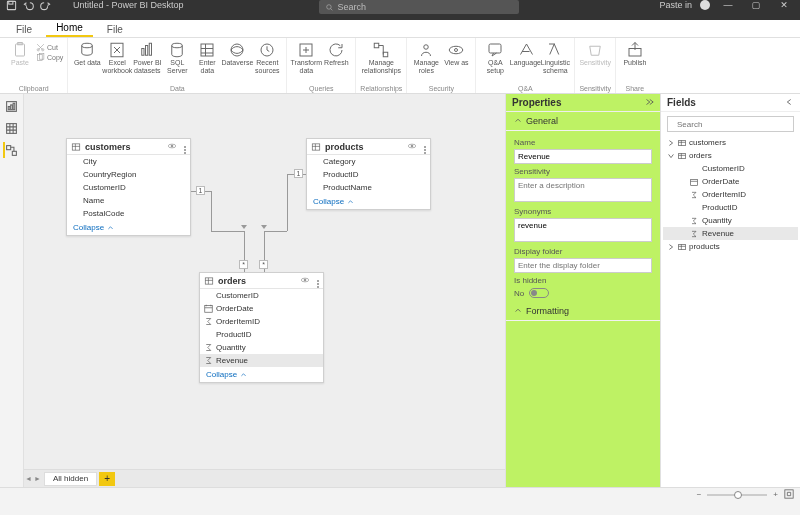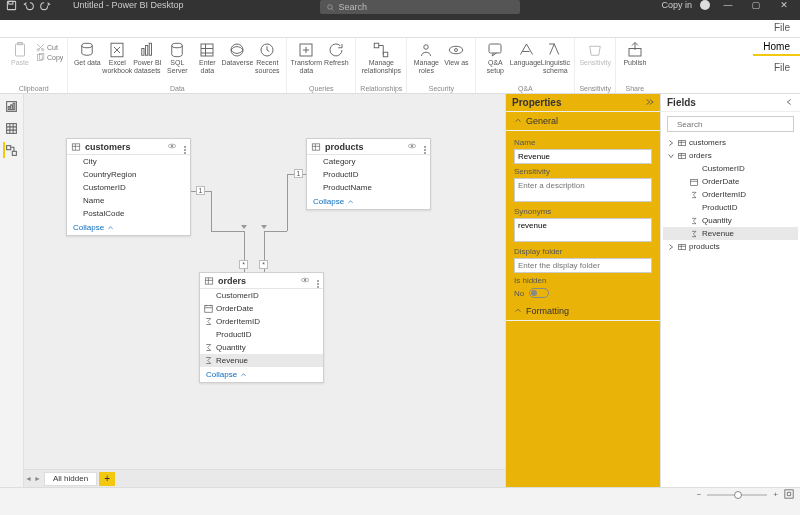--- a/index.html
+++ b/index.html
@@ -9,21 +9,21 @@
   .titlebar .qat{display:flex;align-items:center;gap:6px;padding:0 6px;}
   .titlebar .qat svg{width:11px;height:11px;fill:none;stroke:#ccc;stroke-width:1.5;}
   .titlebar .title{flex:0 0 auto;padding-left:16px;color:#ccc;}
   .titlebar .search{margin-left:auto;margin-right:auto;width:200px;height:14px;background:#555;border-radius:2px;display:flex;align-items:center;padding:0 6px;gap:4px;}
   .titlebar .search svg{width:9px;height:9px;stroke:#bbb;fill:none;}
   .titlebar .search span{color:#bbb;}
   .titlebar .right{display:flex;align-items:center;gap:8px;padding:0 6px;}
   .titlebar .avatar{width:10px;height:10px;border-radius:50%;background:#ddd;}
   .titlebar .winbtn{width:20px;text-align:center;color:#ccc;}
   
-  .menutabs{height:18px;background:#fff;display:flex;align-items:flex-end;border-bottom:1px solid #e0e0e0;padding-left:6px;gap:4px;flex-direction:column;}
+  .menutabs{height:18px;background:#fff;display:flex;align-items:flex-end;border-bottom:1px solid #e0e0e0;padding-left:6px;gap:4px;}
   .menutabs .tab{padding:2px 10px;font-size:10px;color:#555;}
   .menutabs .tab.active{border-bottom:2px solid #f2c811;color:#000;}
   
   .ribbon{height:56px;background:#fff;border-bottom:1px solid #ddd;display:flex;}
   .ribbon .group{display:flex;flex-direction:column;align-items:center;padding:0 4px;border-right:1px solid #eee;}
   .ribbon .group:last-child{border-right:none;}
   .ribbon .grow{display:flex;align-items:flex-start;padding-top:3px;}
   .ribbon .item{display:flex;flex-direction:column;align-items:center;width:30px;font-size:7px;color:#555;text-align:center;line-height:1.1;}
   .ribbon .item.big{width:32px;}
   .ribbon .item svg{width:18px;height:18px;stroke:#666;fill:none;stroke-width:1.3;}
@@ -56,21 +56,21 @@
   .link{position:absolute;border-color:#999;}
   .link.v{border-left:1px solid #999;}
   .link.h{border-top:1px solid #999;}
   .card-badge{position:absolute;background:#fff;border:1px solid #bbb;font-size:7px;width:9px;height:9px;line-height:7px;text-align:center;color:#555;}
   
   .btabs{position:absolute;left:0;bottom:0;height:18px;display:flex;align-items:center;background:#e9e9e9;border-top:1px solid #ddd;width:100%;}
   .btabs .nav{width:9px;text-align:center;color:#888;font-size:7px;}
   .btabs .btab{height:14px;background:#fff;border:1px solid #ddd;padding:0 8px;display:flex;align-items:center;font-size:8px;margin-left:2px;}
   .btabs .add{width:16px;height:14px;background:#f2c811;display:flex;align-items:center;justify-content:center;font-size:10px;margin-left:2px;}
   
-  .props{width:155px;background:#eab308;border-left:1px solid #e0e0e0;display:flex;flex-direction:column;font-size:9px;}
+  .props{width:155px;background:#bef264;border-left:1px solid #e0e0e0;display:flex;flex-direction:column;font-size:9px;}
   .pane-head{height:18px;display:flex;align-items:center;padding:0 6px;border-bottom:1px solid #eee;font-size:10px;}
   .pane-head svg{width:10px;height:10px;stroke:#555;fill:none;}
   .props .section{padding:4px 8px;}
   .props .secthead{display:flex;align-items:flex-start;gap:4px;font-size:9px;color:#333;padding:4px 8px;border-bottom:1px solid #f2f2f2;}
   .props .secthead svg{width:8px;height:8px;stroke:#555;fill:none;}
   .props label{display:block;font-size:8px;color:#555;margin:3px 0 2px;}
   .props input[type=text],.props textarea,.props select{width:100%;border:1px solid #ccc;font-size:8px;padding:2px 3px;font-family:inherit;resize:none;background:#fff;}
   .props textarea{height:24px;}
   .props .toggle{display:flex;align-items:center;gap:5px;font-size:8px;color:#555;margin-top:3px;}
   .props .toggle .sw{width:20px;height:10px;border:1px solid #888;border-radius:5px;position:relative;}
@@ -112,21 +112,21 @@
   </div>
   <div class="title">Untitled - Power BI Desktop</div>
   <div class="search">
     <svg viewBox="0 0 16 16">
         <circle cx="7" cy="7" r="4"></circle>
         <path d="M10 10l3 3"></path>
       </svg>
     <span>Search</span>
   </div>
   <div class="right">
-    <span>Copy in</span>
+    <span>Paste in</span>
     <span class="avatar"></span>
     <span class="winbtn">—</span>
     <span class="winbtn">▢</span>
     <span class="winbtn">✕</span>
   </div>
 </div>
 
 <div class="menutabs">
   <div class="tab">File</div>
   <div class="tab active">Home</div>

